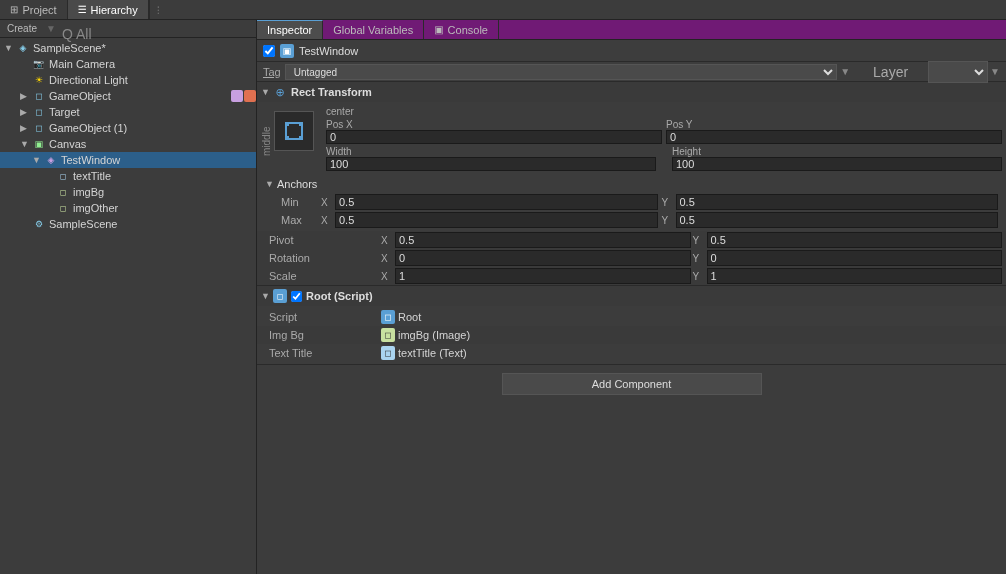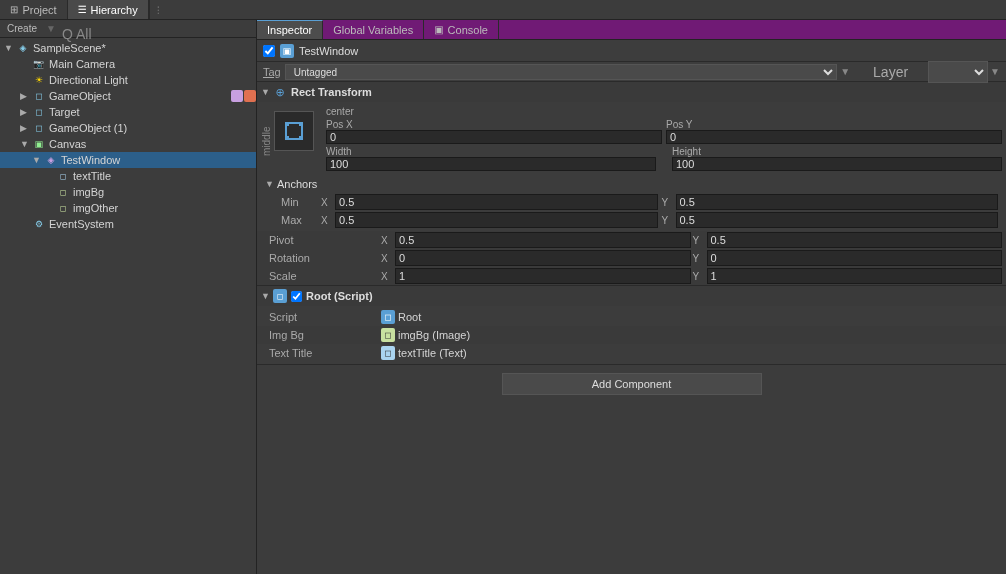--- a/index.html
+++ b/index.html
@@ -496,21 +496,21 @@
 
       <div class="tree-item indent-3" style="padding-left:44px;">
         <span class="tree-arrow" style="visibility:hidden;">▶</span>
         <span class="tree-icon" style="color:#c8e0a0;font-size:8px;">◻</span>
         <span>imgOther</span>
       </div>
 
       <div class="tree-item indent-1" style="padding-left:20px;">
         <span class="tree-arrow" style="visibility:hidden;">▶</span>
         <span class="tree-icon icon-eventsys">⚙</span>
-        <span>EventSystem</span>
+        <span>SampleScene</span>
       </div>
 
     </div>
   </div>
 
   <div class="inspector-panel">
 
     <div class="inspector-top-tabs">
       <div class="inspector-tab active">
         <span>Inspector</span>

